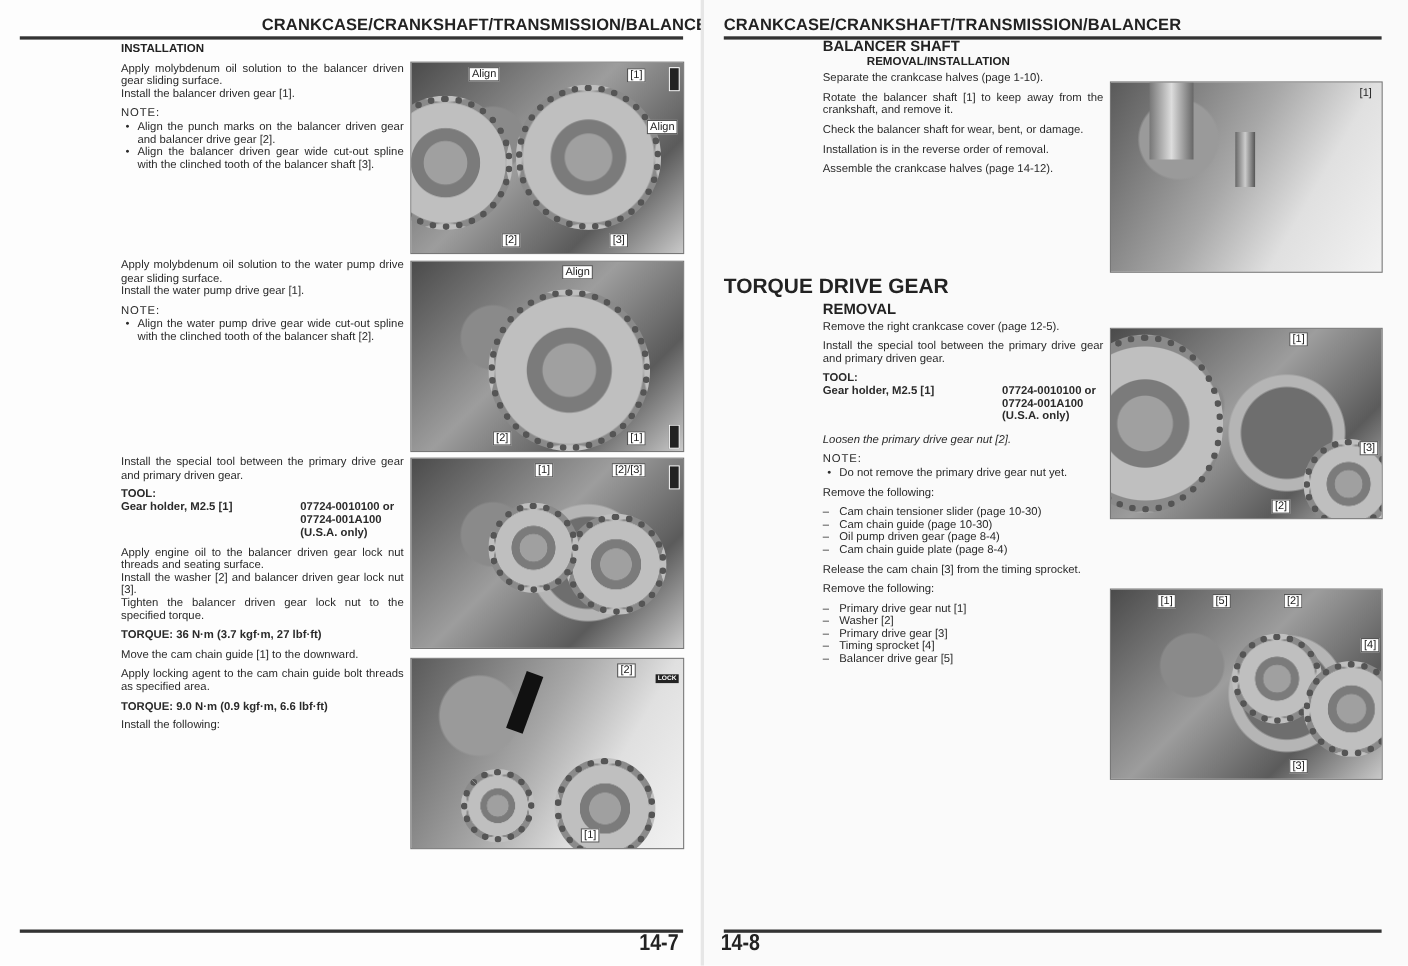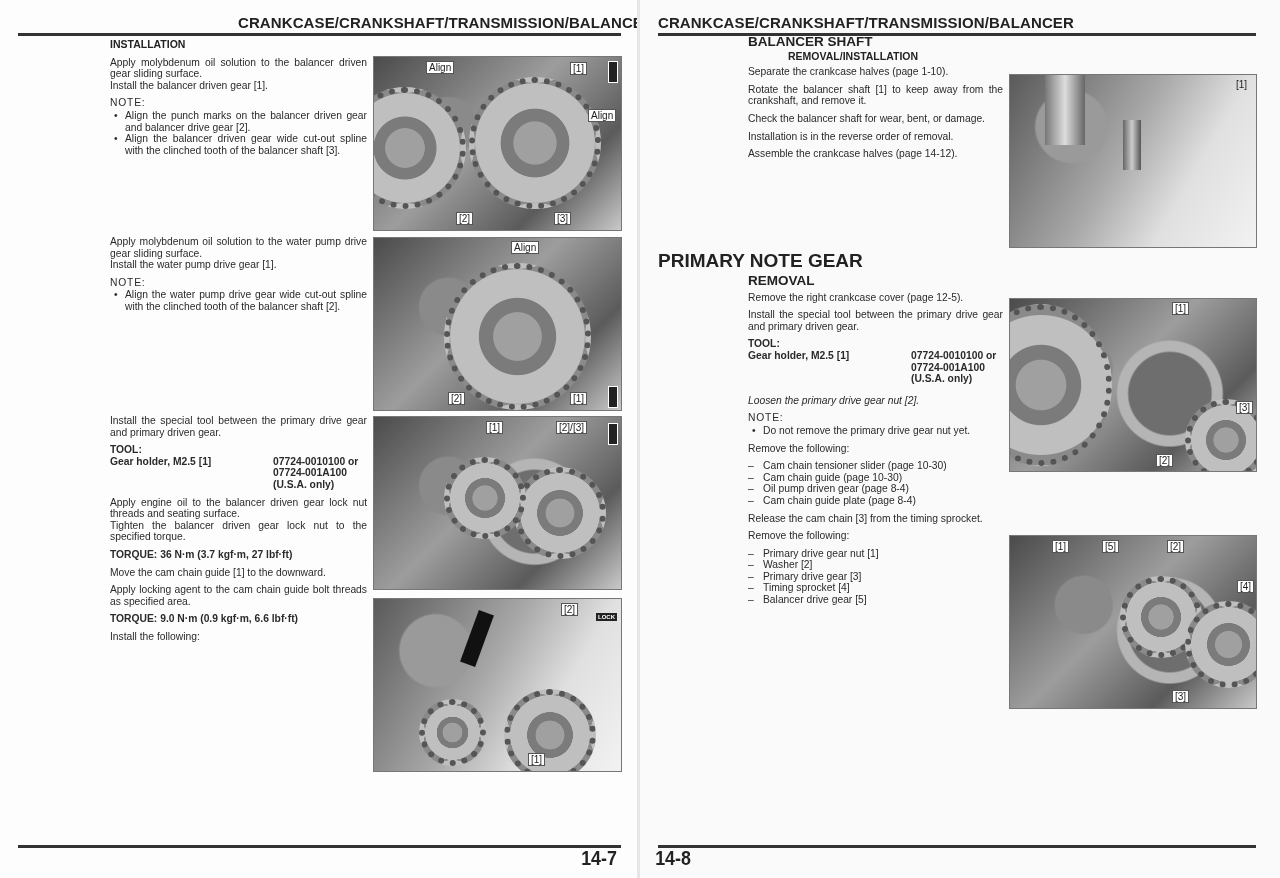--- a/index.html
+++ b/index.html
@@ -95,20 +95,21 @@
       <div class="tool-row">
         <div class="tn">Gear holder, M2.5 [1]</div>
         <div>
           <div>07724-0010100 or</div>
           <div>07724-001A100</div>
           <div>(U.S.A. only)</div>
         </div>
       </div>
     </div>
     <div>Apply engine oil to the balancer driven gear lock nut threads and seating surface.</div>
+    <div>Install the washer [2] and balancer driven gear lock nut [3].</div>
     <p>Tighten the balancer driven gear lock nut to the specified torque.</p>
     <div class="torque">TORQUE: 36 N·m (3.7 kgf·m, 27 lbf·ft)</div>
     <p>Move the cam chain guide [1] to the downward.</p>
     <p>Apply locking agent to the cam chain guide bolt threads as specified area.</p>
     <div class="torque">TORQUE: 9.0 N·m (0.9 kgf·m, 6.6 lbf·ft)</div>
     <p>Install the following:</p>
   </div>
 
   <div class="photo" style="left:373px;top:416px;width:247px;height:172px;">
     <div class="gear" style="left:140px;top:50px;width:80px;height:80px;"></div>
@@ -146,21 +147,21 @@
     <p>Installation is in the reverse order of removal.</p>
     <p>Assemble the crankcase halves (page 14-12).</p>
   </div>
 
   <div class="photo light" style="left:369px;top:74px;width:246px;height:172px;">
     <div style="position:absolute;left:35px;top:0;width:40px;height:70px;background:linear-gradient(90deg,#777,#ddd,#666);"></div>
     <div style="position:absolute;left:113px;top:45px;width:18px;height:50px;background:linear-gradient(90deg,#666,#ccc,#555);"></div>
     <span style="position:absolute;left:226px;top:4px;font-size:10px;color:#222;">[1]</span>
   </div>
 
-  <div class="big-title" style="left:18px;top:250px;">PRIMARY NOTE GEAR</div>
+  <div class="big-title" style="left:18px;top:250px;">TORQUE DRIVE GEAR</div>
   <div class="txt" style="left:108px;top:275px;width:255px;">
     <div class="sub-title">REMOVAL</div>
     <p>Remove the right crankcase cover (page 12-5).</p>
     <p>Install the special tool between the primary drive gear and primary driven gear.</p>
     <div class="tool">
       <div>TOOL:</div>
       <div class="tool-row">
         <div class="tn">Gear holder, M2.5 [1]</div>
         <div>
           <div>07724-0010100 or</div>

